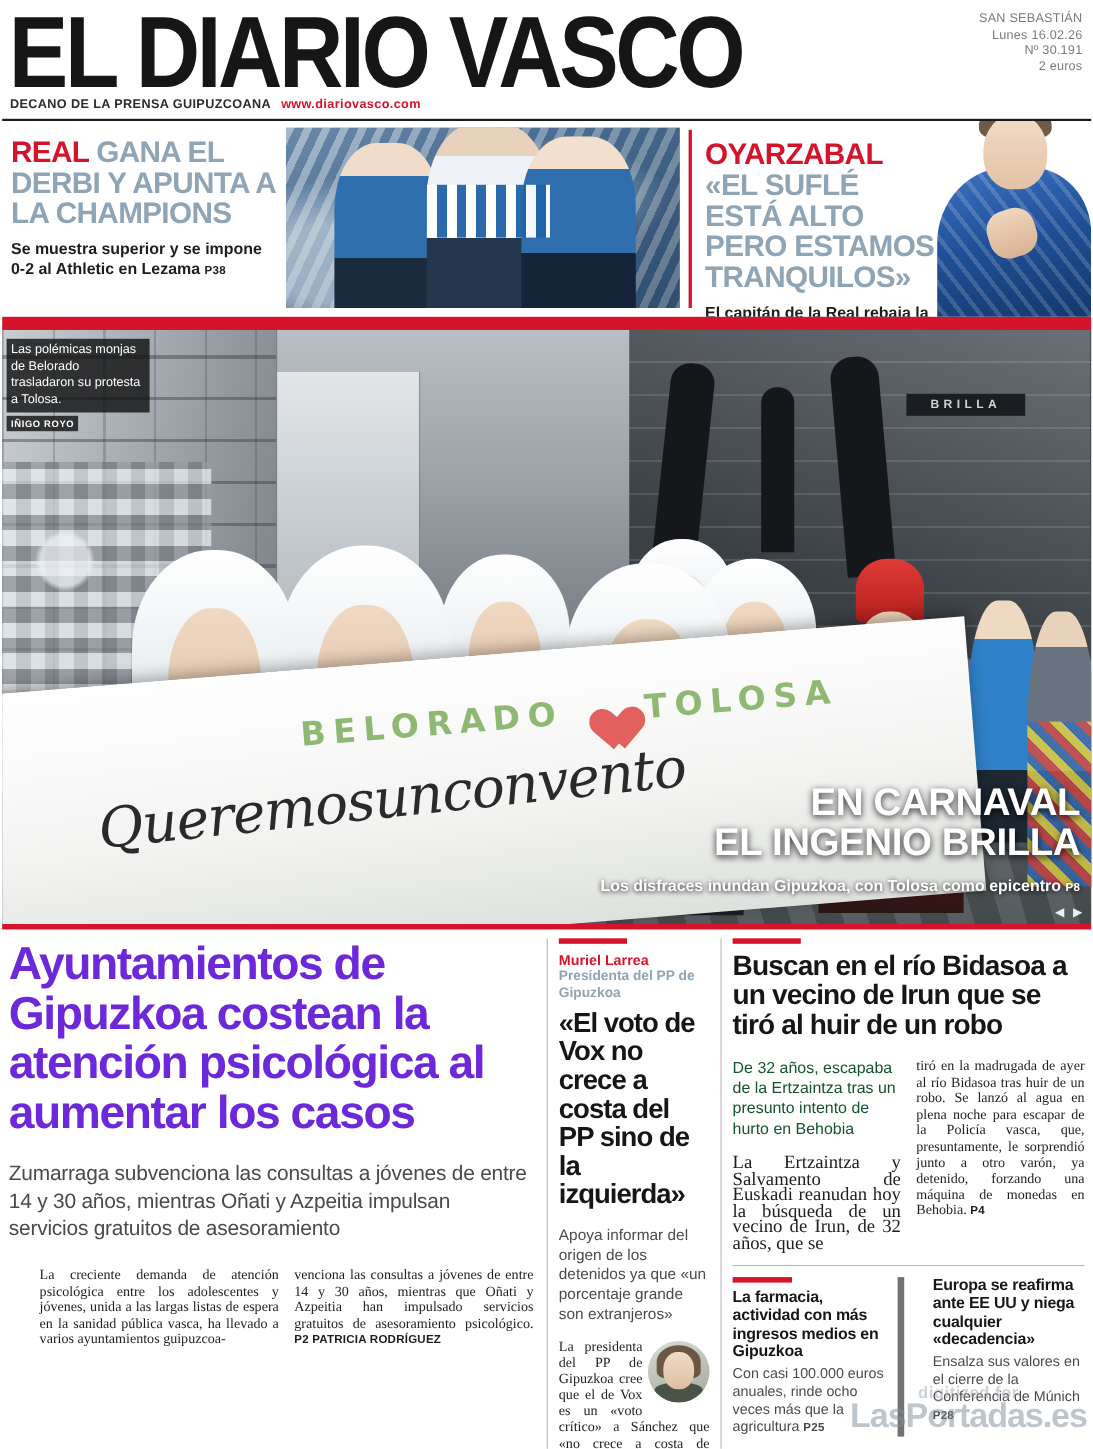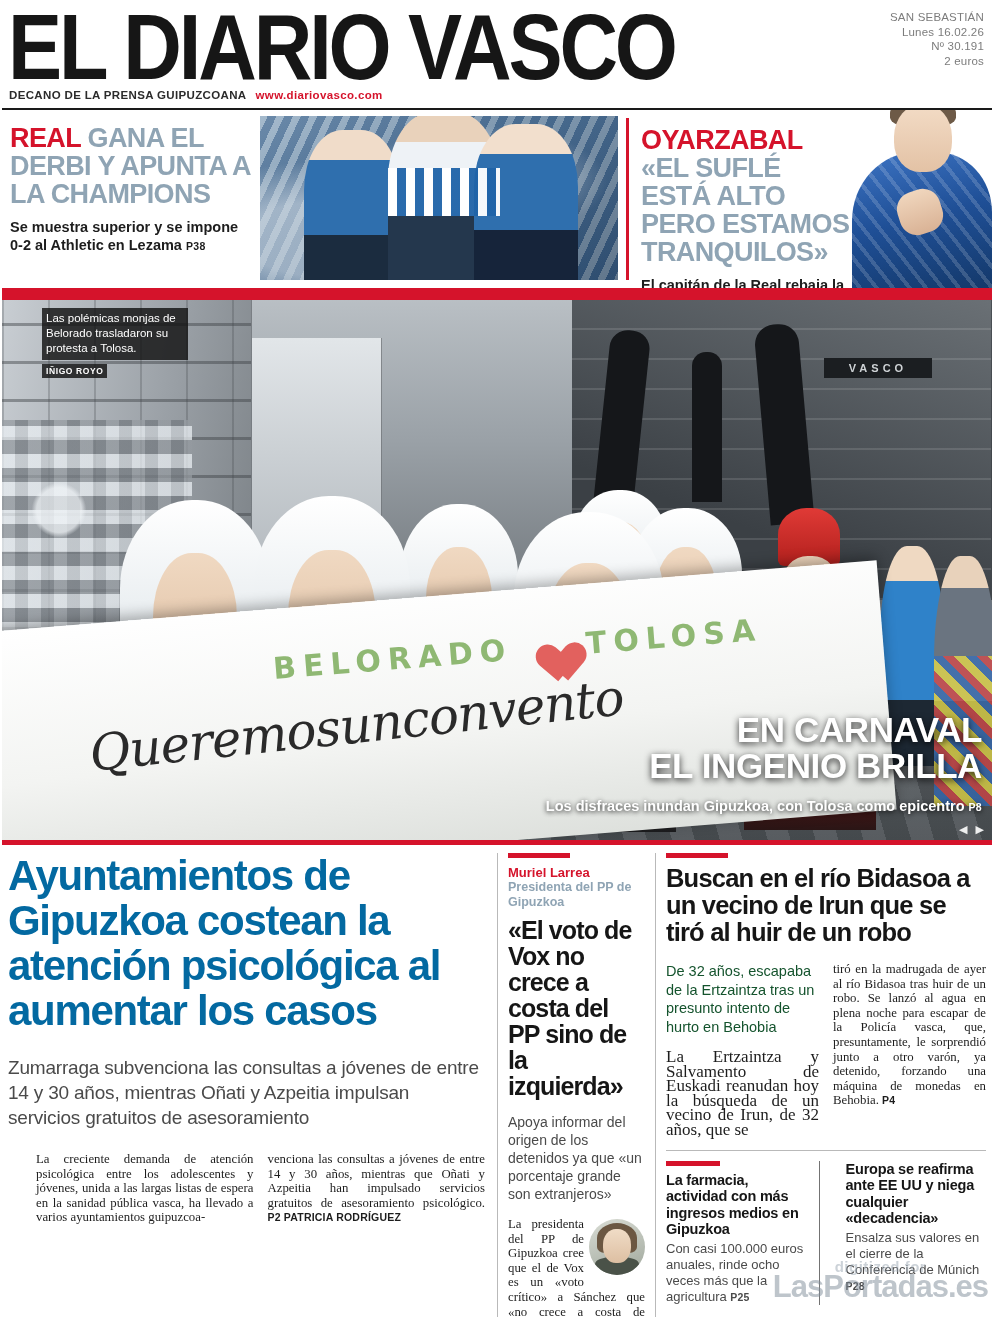--- a/index.html
+++ b/index.html
@@ -231,21 +231,21 @@
   .heart:before { left: 22px; transform: rotate(45deg); transform-origin: 0 100%; }
   .heart:after  { left: 22px; transform: rotate(-45deg); transform-origin: 100% 100%; }
   .banner-script {
     position:absolute; left: 100px; top: 92px; width: 700px;
     font-family: "DejaVu Serif", serif; font-style: italic;
     font-size: 50px; color: #2a2a2a; letter-spacing: -1px;
     transform: rotate(-1.5deg); white-space: nowrap;
   }
 
   .photo-caption {
-    position: absolute; left: 4px; top: 8px; width: 146px; z-index: 9; margin-left: 36px;
+    position: absolute; left: 4px; top: 8px; width: 130px; z-index: 9;
   }
   .photo-caption .cap-txt {
     background: rgba(18,18,18,.82); color: #fff;
     font-size: 11.5px; line-height: 15px; padding: 3px 5px 4px 4px;
     display:inline-block;
   }
   .photo-credit {
     display:inline-block; margin-top: 2px;
     background: rgba(18,18,18,.82); color:#fff;
     font-size: 8.5px; font-weight:700; letter-spacing:.6px; padding: 2px 4px;
@@ -271,21 +271,21 @@
   
   .lower { position: relative; margin: 0 2px; padding-top: 8px; display: flex; }
   .col-main { width: 496px; padding: 0 12px 0 6px; border-right: 1px solid #b9b9b9; }
   .col-quote { width: 158px; padding: 0 10px; border-right: 1px solid #b9b9b9; }
   .col-right { flex: 1; padding: 0 6px 0 10px; }
 
   .kicker-bar { width: 62px; height: 5px; background: #d5132b; margin-bottom: 7px; }
 
   .main-head {
     font-size: 42px; line-height: 45px; font-weight: 700;
-    letter-spacing: -1.3px; color: #0369a1;
+    letter-spacing: -1.3px; color: #6d28d9;
   }
   .main-deck {
     margin-top: 22px; font-size: 19px; line-height: 25px;
     color: #4a4a4a; font-weight: 400; letter-spacing: -.2px;
   }
   .body-cols {
     margin-top: 22px; display: flex; gap: 14px;
     font-family: "Liberation Serif", serif;
     font-size: 12.8px; line-height: 14.6px; color: #1d1d1d;
     text-align: justify; hyphens: auto; margin-left: 28px;
@@ -329,21 +329,21 @@
     margin-top: 14px; font-family: "Liberation Serif", serif;
     font-size: 17px; line-height: 14.6px; color:#1d1d1d; text-align: justify;
   }
   .r-col2 { font-family: "Liberation Serif", serif;
     font-size: 12.8px; line-height: 14.6px; color:#1d1d1d; text-align: justify; }
 
   .hr-gray { border-top: 1px solid #b9b9b9; margin: 12px 0 0 0; }
 
   .briefs { margin-top: 10px; display: flex; gap: 12px; }
   .brief { flex: 1; }
-  .brief + .brief { border-left: 1px solid #737373; padding-left: 26px; }
+  .brief + .brief { border-left: 6px solid #737373; padding-left: 26px; }
   .b-bar { width: 54px; height: 5px; background: #d5132b; margin-bottom: 6px; }
   .b-head { font-size: 14.5px; line-height: 16.5px; font-weight: 700; color: #161616; letter-spacing:-.2px;}
   .b-sub { margin-top: 3px; font-size: 13px; line-height: 16px; color: #4a4a4a; }
 
   .index-box {
     margin-top: 12px; border-top: 1px solid #5a5a5a; border-bottom: 1px solid #5a5a5a;
     padding: 3px 2px; display: flex; position: relative;
   }
   .idx-col { flex:1; font-size: 11px; line-height: 14px; color: #2b2b2b; }
   .idx-row { display: flex; align-items: baseline; }
@@ -416,21 +416,21 @@
     </div>
   </div>
 
   <div class="red-rule"></div>
 
   <div class="hero">
     <div class="hero-sky"></div>
     <div class="bld bld-l"></div>
     <div class="bld bld-c"></div>
     <div class="bld bld-r"></div>
-    <div class="shopsign">VASCO</div>
+    <div class="shopsign">BRILLA</div>
     <div class="street"></div>
     <div class="crowd"></div>
 
     <div class="umbrella u1"></div>
     <div class="umbrella u3"></div>
     <div class="umbrella u2"></div>
 
     <div class="nun n6">
       <div class="veil"></div>
       <div class="face"></div>

